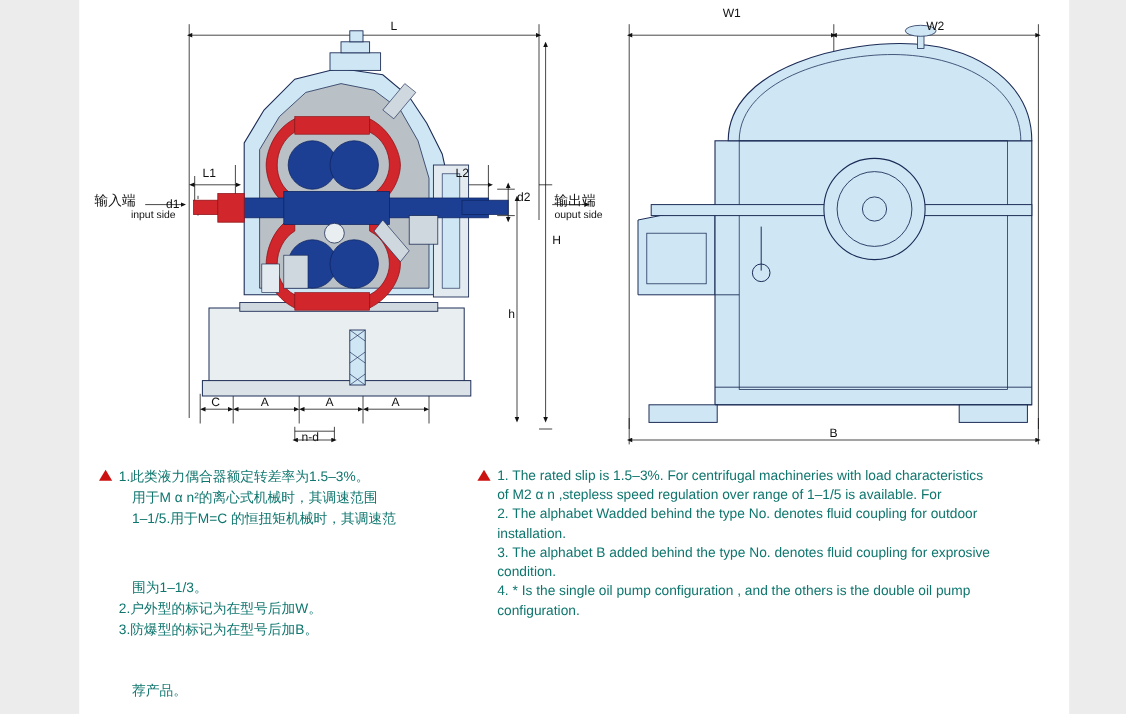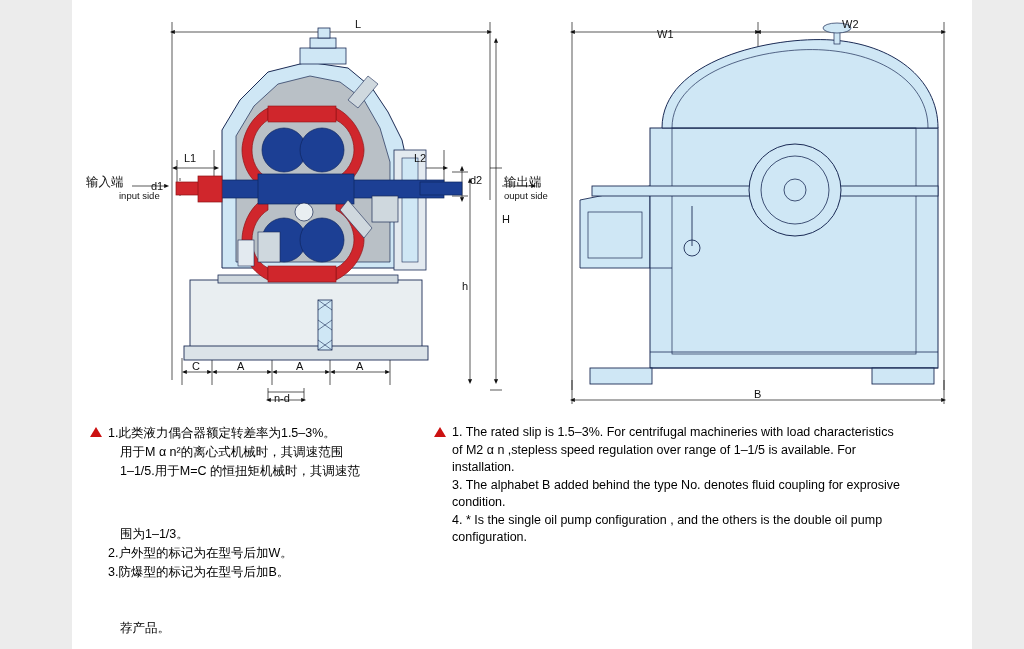--- a/index.html
+++ b/index.html
@@ -32,21 +32,21 @@
   .note-col.en{width:520px;}
   .tri{
     position:absolute;left:0;top:3px;width:0;height:0;
     border-left:6px solid transparent;border-right:6px solid transparent;
     border-bottom:10px solid #cc1111;
   }
   .note-body{
     margin-left:18px;
     font-size:12.5px;
     line-height:17.5px;
-    color:#000000;
+    color:#0f766e;
   }
   .note-body.cn{font-size:12.5px;line-height:19px;}
   .note-body p{margin:0;}
   .note-indent{display:block;}
 
   
   .lbl{
     position:absolute;
     font-size:11px;
     color:#111;
@@ -218,21 +218,21 @@
     <div class="lbl" style="left:165px;top:360px;">A</div>
     <div class="lbl" style="left:224px;top:360px;">A</div>
     <div class="lbl" style="left:284px;top:360px;">A</div>
     <div class="lbl" style="left:202px;top:392px;">n-d</div>
 
     <div class="lbl cn" style="left:14px;top:174px;">输入端</div>
     <div class="lbl small" style="left:14px;top:190px;padding-left:33px;">input side</div>
     <div class="lbl cn" style="left:432px;top:174px;">输出端</div>
     <div class="lbl small" style="left:432px;top:190px;">ouput side</div>
 
-    <div class="lbl" style="left:585px;top:28px;">W1</div>
+    <div class="lbl" style="left:585px;top:6px;">W1</div>
     <div class="lbl" style="left:770px;top:18px;">W2</div>
     <div class="lbl" style="left:682px;top:388px;">B</div>
   </div>
 
   <div class="notes">
     <div class="note-col cn">
       <div class="tri"></div>
       <div class="note-body cn">
         <p>1.此类液力偶合器额定转差率为1.5–3%。</p>
         <p class="note-indent" style="padding-left:12px;">用于M α n²的离心式机械时，其调速范围</p>
@@ -242,20 +242,21 @@
         <p>3.防爆型的标记为在型号后加B。</p>
         <p class="note-indent" style="padding-left:12px;margin-top:37px;">荐产品。</p>
       </div>
     </div>
 
     <div class="note-col en">
       <div class="tri"></div>
       <div class="note-body">
         <p>1. The rated slip is 1.5–3%. For centrifugal machineries with load characteristics</p>
         <p>of M2 α n ,stepless speed regulation over range of 1–1/5 is available. For</p>
+        <p>2. The alphabet Wadded behind the type No. denotes fluid coupling for outdoor</p>
         <p>installation.</p>
         <p>3. The alphabet B added behind the type No. denotes fluid coupling for exprosive</p>
         <p>condition.</p>
         <p>4. * Is the single oil pump configuration , and the others is the double oil pump</p>
         <p>configuration.</p>
       </div>
     </div>
   </div>
 </div>
 

